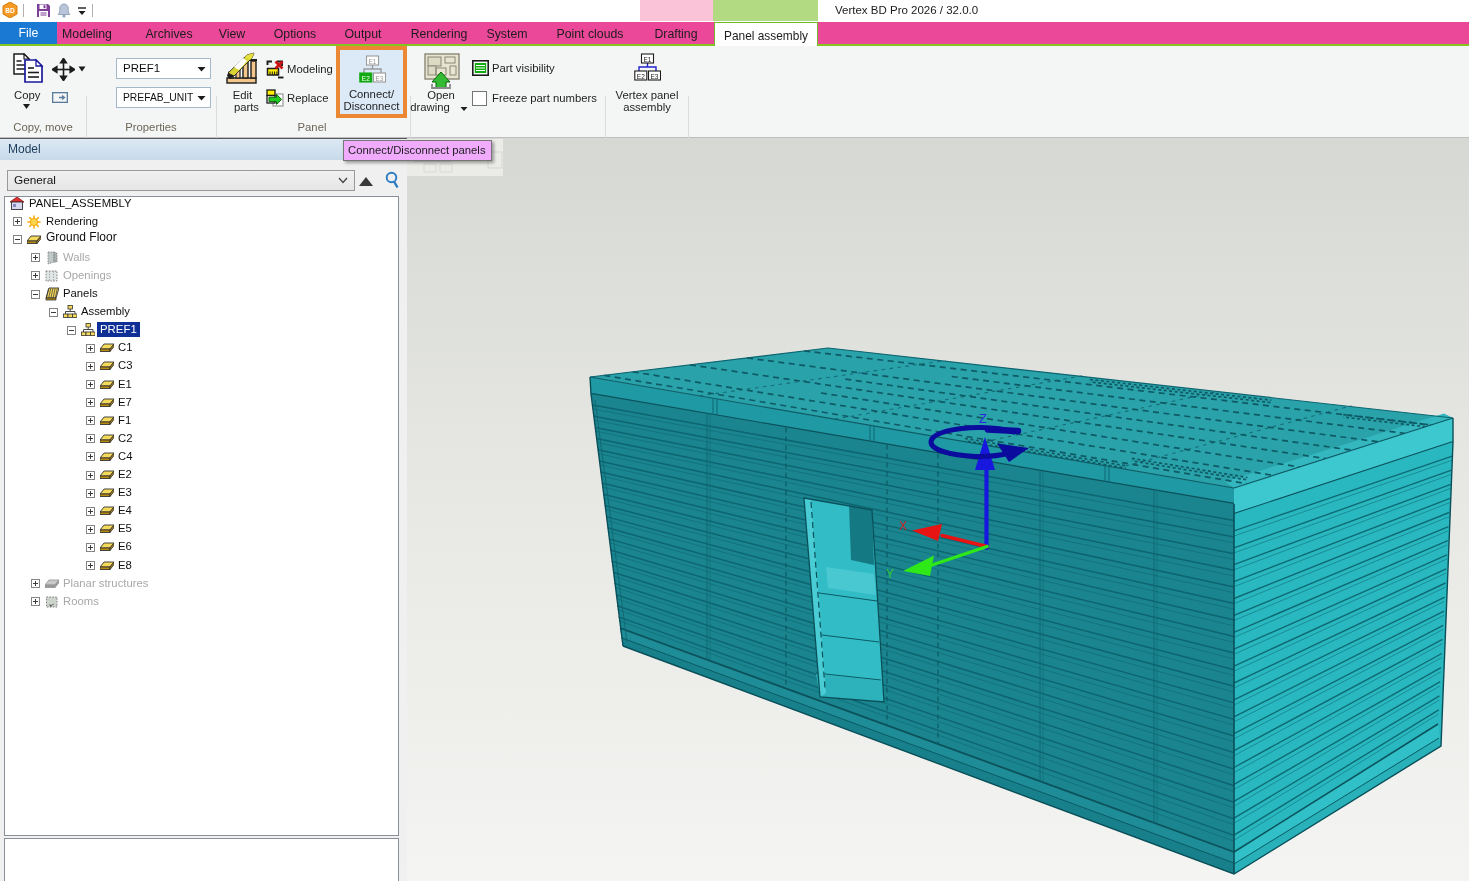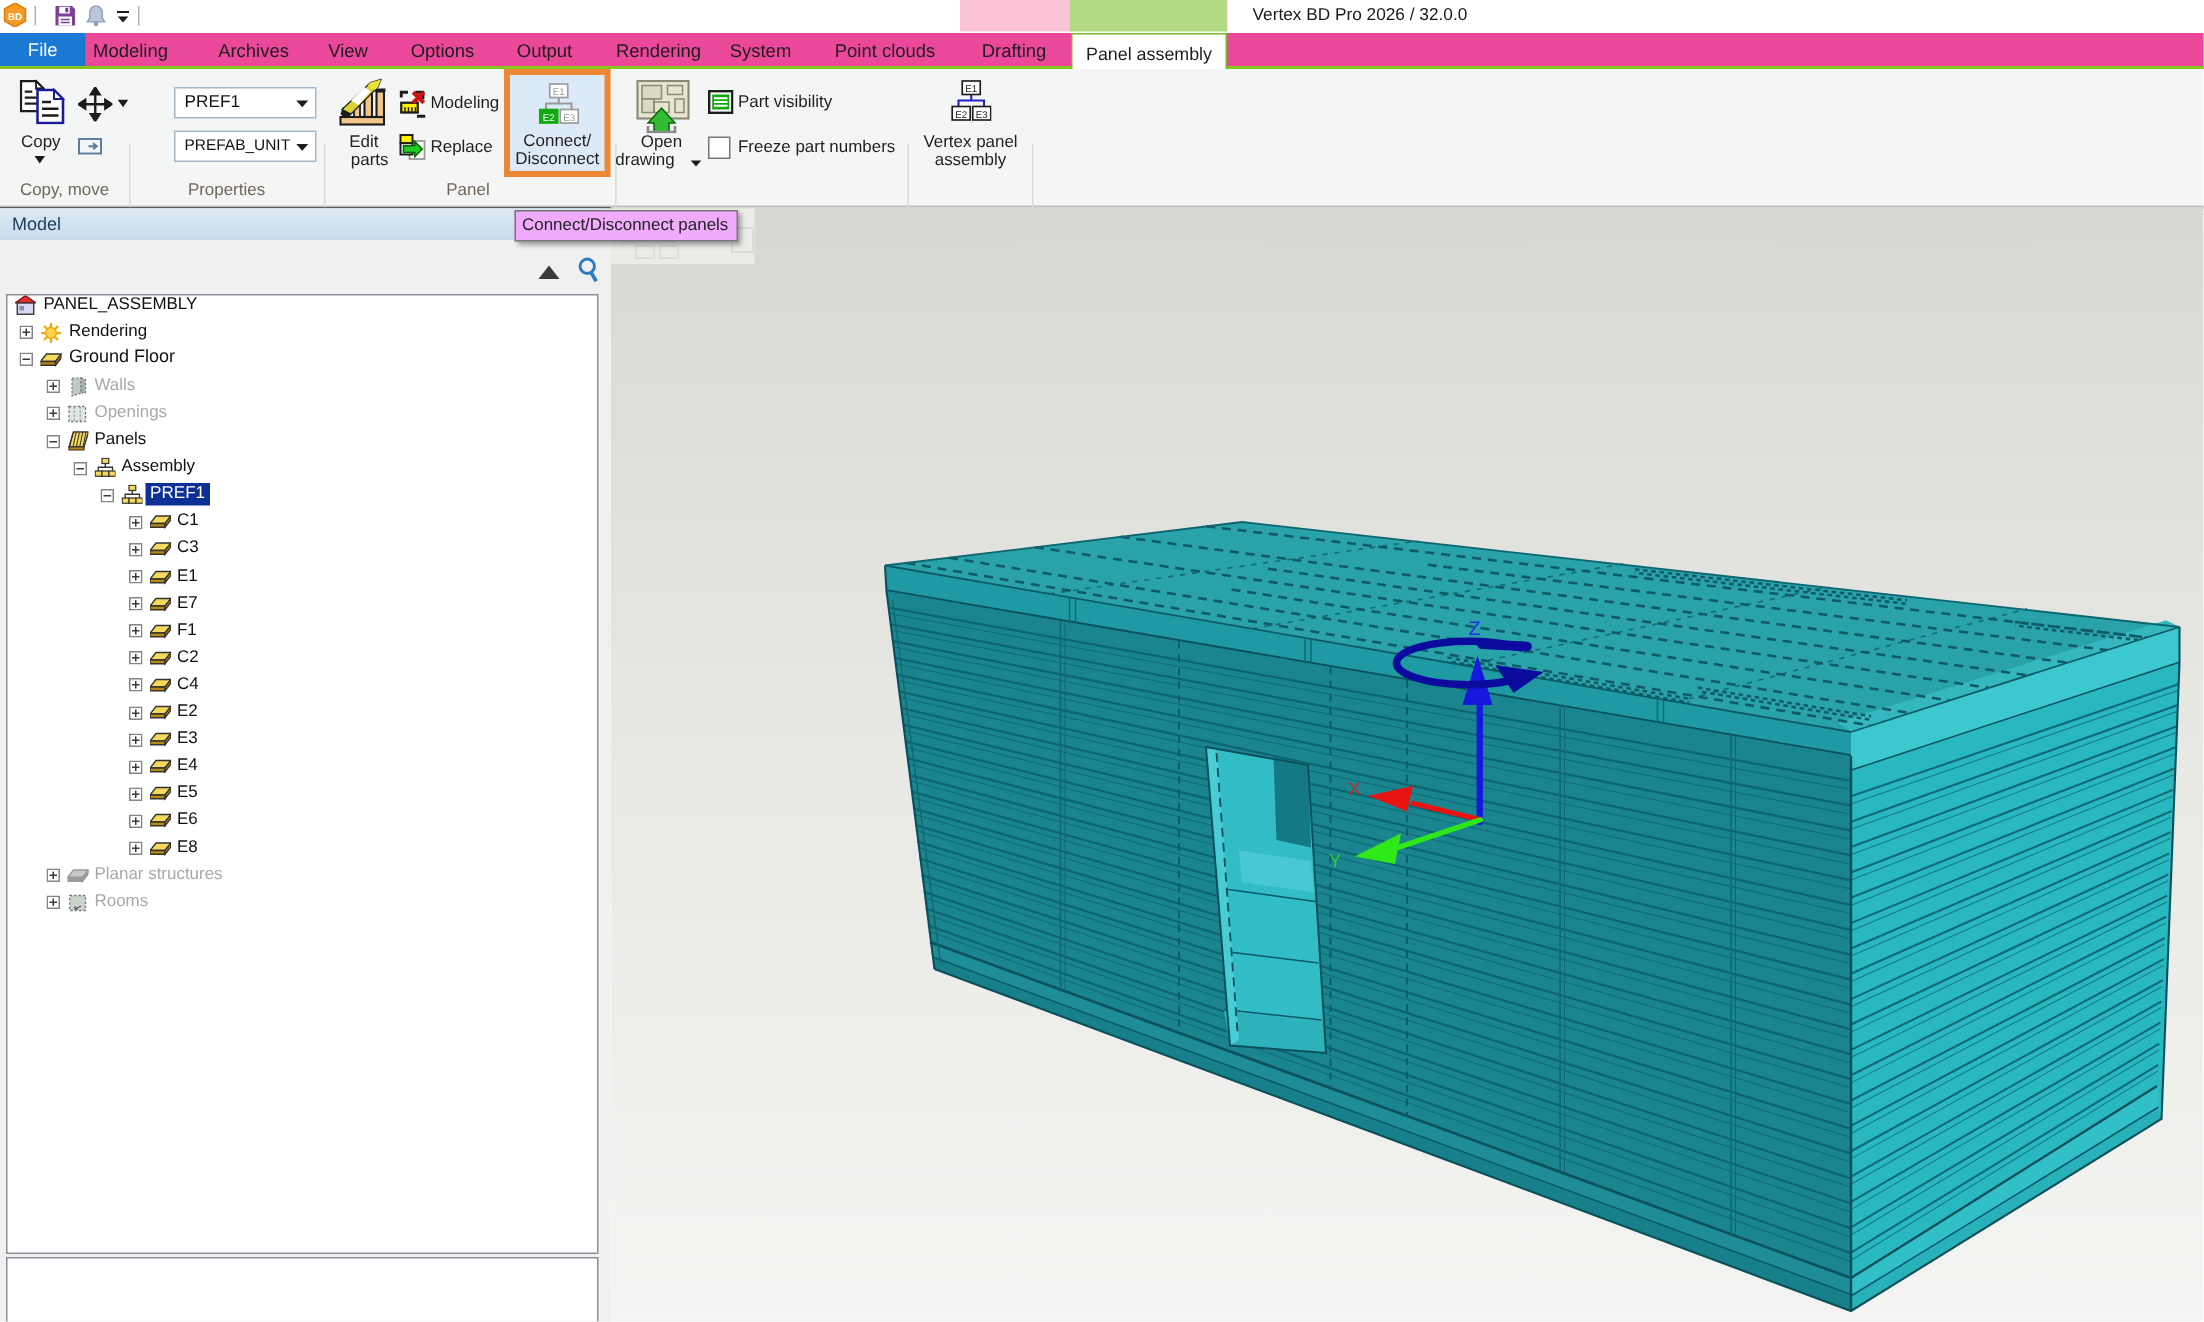--- a/index.html
+++ b/index.html
@@ -196,20 +196,26 @@
       <rect x="14.5" y="19" width="12" height="9" fill="#fff" stroke="#1c1c1c"></rect>
       <text x="20.5" y="26.5" font-size="6.5" font-family="Liberation Sans,sans-serif" fill="#1c1c1c" text-anchor="middle">E3</text>
     </g>
   </svg>
 <div class="lbl" style="left:608px;top:89px;width:78px;text-align:center">Vertex panel</div>
 <div class="lbl" style="left:608px;top:101px;width:78px;text-align:center">assembly</div>
 
 <div class="abs" style="left:0;top:139px;width:407px;height:742px;background:#f0f0f0">
   <div class="abs" style="left:0;top:0;width:401px;height:21px;background:linear-gradient(#dde9f4,#c8daea)">
     <div style="font-size:12px;color:#1c3c5c;margin:3px 0 4px 8px">Model</div>
+  </div>
+  <div class="abs" style="left:7px;top:31px;width:348px;height:21px;background:linear-gradient(#f0f0f0,#e6e6e6);border:1px solid #999">
+    <div style="font-size:11.8px;color:#111;margin:2px 0 0 6px">General</div>
+    <svg class="abs" style="right:6px;top:6px" width="10" height="7" viewBox="0 0 10 7">
+      <path d="M1 1 l4 4.5 4 -4.5" fill="none" stroke="#444" stroke-width="1.3"></path>
+      </svg>
   </div>
   <svg class="abs" style="left:359px;top:38px" width="14" height="9" viewBox="0 0 14 9">
     <polygon points="7,0 14,9 0,9" fill="#3a3a3a"></polygon>
     </svg>
 </div>
 <svg style="position:absolute;left:384px;top:171px" width="16" height="19" viewBox="0 0 16 19">
     <circle cx="7.5" cy="6.5" r="4.8" fill="none" stroke="#2b7bc4" stroke-width="1.9"></circle>
     <line x1="10" y1="10.5" x2="13.5" y2="16.5" stroke="#2b7bc4" stroke-width="2.4"></line>
   </svg>
 <div class="abs" style="left:4px;top:196px;width:395px;height:640px;background:#fff;border:1px solid #8a9099"></div>

